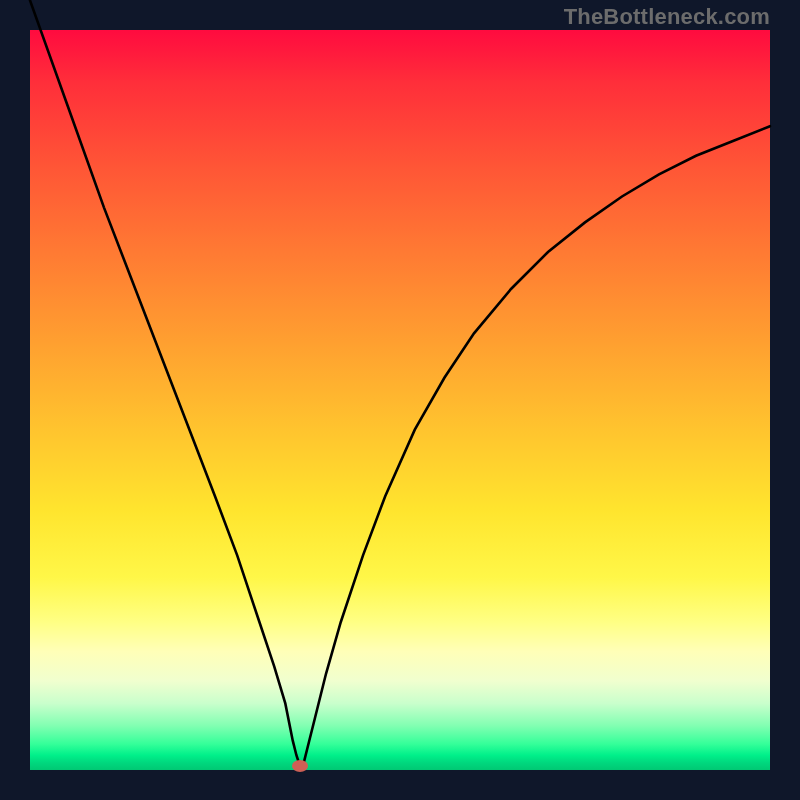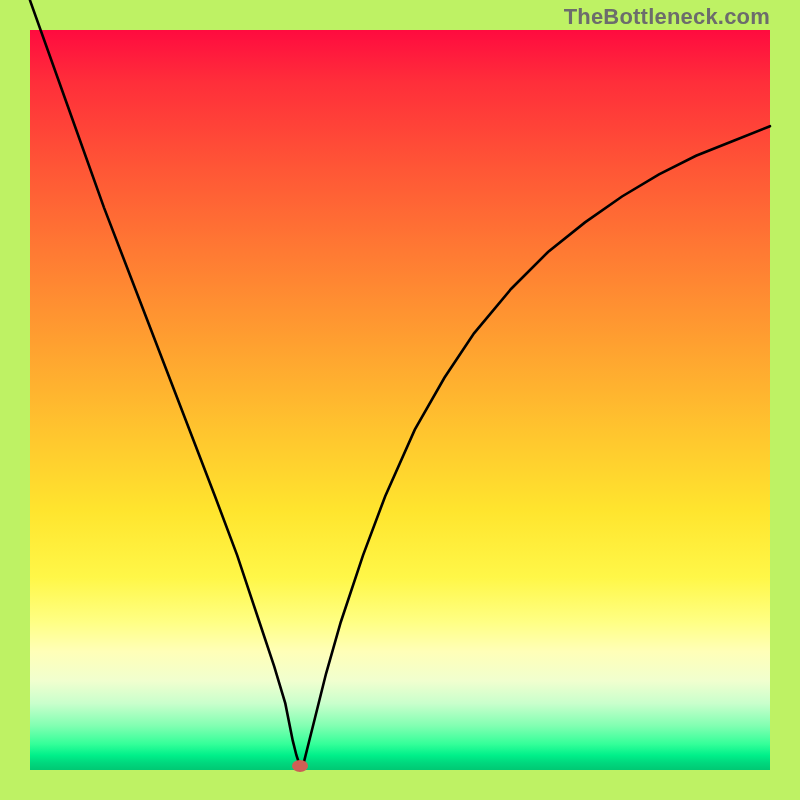--- a/index.html
+++ b/index.html
@@ -10,21 +10,21 @@
     height: 800px;
     overflow: hidden;
     font-family: Arial, Helvetica, sans-serif;
   }
   .chart-frame {
     position: absolute;
     left: 0;
     top: 0;
     width: 800px;
     height: 800px;
-    background: #bef264;
+    background: #0f172a;
   }
   .plot-area {
     position: absolute;
     left: 30px;
     top: 30px;
     width: 740px;
     height: 740px;
     background: linear-gradient(
       to bottom,
       #ff0b3f 0%,

